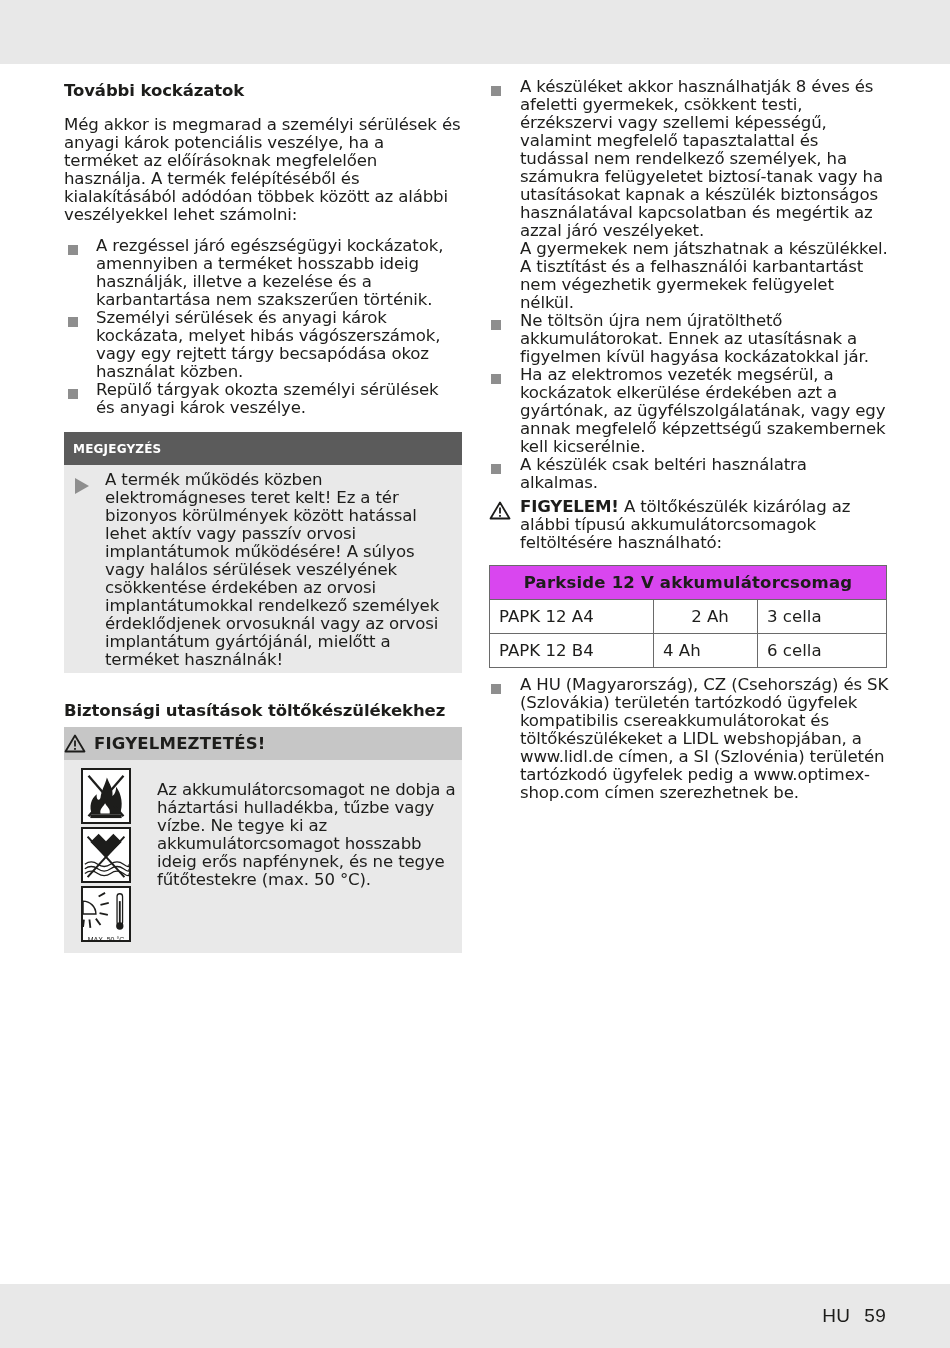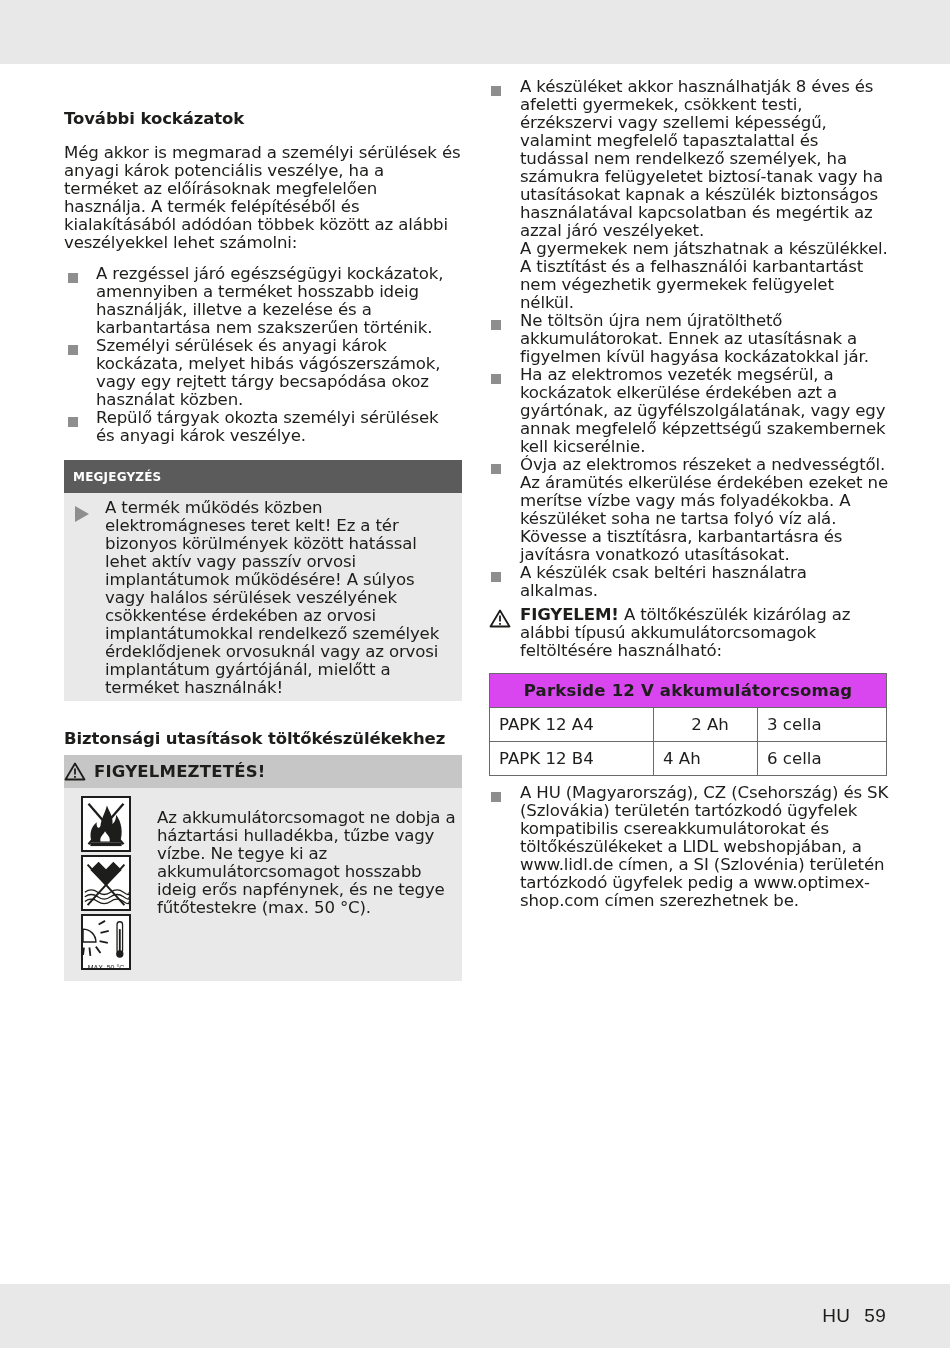--- a/index.html
+++ b/index.html
@@ -8,21 +8,21 @@
     .topbar { position: absolute; left: 0; top: 0; width: 950px; height: 64px; background: #e8e8e8; }
     .footer { position: absolute; left: 0; top: 1284px; width: 950px; height: 64px; background: #e8e8e8; }
     .page-num { position: absolute; right: 64px; top: 21px; font-family: "Liberation Sans", sans-serif; font-size: 19px; color: #1d1d1b; letter-spacing: 0.3px; }
     .page-num .lang { margin-right: 14px; }
 
     .col { position: absolute; top: 78px; }
     .col-left { left: 64px; width: 398px; }
     .col-right { left: 489px; width: 400px; }
 
     .txt { font-size: 16.6px; line-height: 18px; letter-spacing: -0.15px; }
-    .h-bold { font-family: "DejaVu Sans", sans-serif; font-weight: bold; font-size: 16.5px; line-height: 26px; letter-spacing: -0.1px; margin-top: 28px; }
+    .h-bold { font-family: "DejaVu Sans", sans-serif; font-weight: bold; font-size: 16.5px; line-height: 26px; letter-spacing: -0.1px; }
 
     .bullets { list-style: none; }
     .bullets li { position: relative; padding-left: 32px; }
     .bullets li .sq { position: absolute; left: 4px; top: 8px; width: 10px; height: 10px; background: #8e8e8e; }
     .col-right .bullets li { padding-left: 31px; }
     .col-right .bullets li .sq { left: 2px; }
 
     .note-box { margin-top: 15px; background: #e9e9e9; }
     .note-head { background: #5b5b5b; color: #ffffff; height: 33px; padding-left: 9px; font-weight: bold; font-size: 12px; line-height: 34px; letter-spacing: 0.2px; }
     .note-body { position: relative; padding: 6px 8px 4px 41px; }
@@ -119,21 +119,21 @@
 <div class="col col-right">
   <ul class="bullets txt">
     <li>
       <span class="sq"></span>
       <span>A készüléket akkor használhatják 8 éves és afeletti gyermekek, csökkent testi, érzékszervi vagy szellemi képességű, valamint megfelelő tapasztalattal és tudással nem rendelkező személyek, ha számukra felügyeletet biztosí-tanak vagy ha utasításokat kapnak a készülék biztonságos használatával kapcsolatban és megértik az azzal járó veszélyeket.</span>
       <div>A gyermekek nem játszhatnak a készülékkel.</div>
       <div>A tisztítást és a felhasználói karbantartást nem végezhetik gyermekek felügyelet nélkül.</div>
     </li>
     <li><span class="sq"></span><span>Ne töltsön újra nem újratölthető akkumulátorokat. Ennek az utasításnak a figyelmen kívül hagyása kockázatokkal jár.</span></li>
     <li><span class="sq"></span><span>Ha az elektromos vezeték megsérül, a kockázatok elkerülése érdekében azt a gyártónak, az ügyfélszolgálatának, vagy egy annak megfelelő képzettségű szakembernek kell kicserélnie.</span></li>
-    <li><span class="sq"></span><span>Óvja az elektromos részeket a nedvességtől. Az áramütés elkerülése érdekében ezeket ne merítse vízbe vagy más folyadékokba. A készüléket soha ne tartsa folyó víz alá. Kövesse a tisztításra, karbantartásra és javításra vonatkozó utasításokat.</span></li>
+    <li><span class="sq"></span></li>
     <li><span class="sq"></span><span>A készülék csak beltéri használatra alkalmas.</span></li>
   </ul>
 
   <p class="attn txt">
     <svg width="22" height="19" viewBox="0 0 22 19">
       <path d="M11 1.5 L20.5 17.5 L1.5 17.5 Z" fill="none" stroke="#1d1d1b" stroke-width="1.8" stroke-linejoin="round"></path>
       <rect x="10.1" y="6.5" width="1.8" height="6" fill="#1d1d1b"></rect>
       <rect x="10.1" y="14" width="1.8" height="1.8" fill="#1d1d1b"></rect>
     </svg>
     <b>FIGYELEM!</b><span> A töltőkészülék kizárólag az alábbi típusú akkumulátorcsomagok feltöltésére használható:</span>

